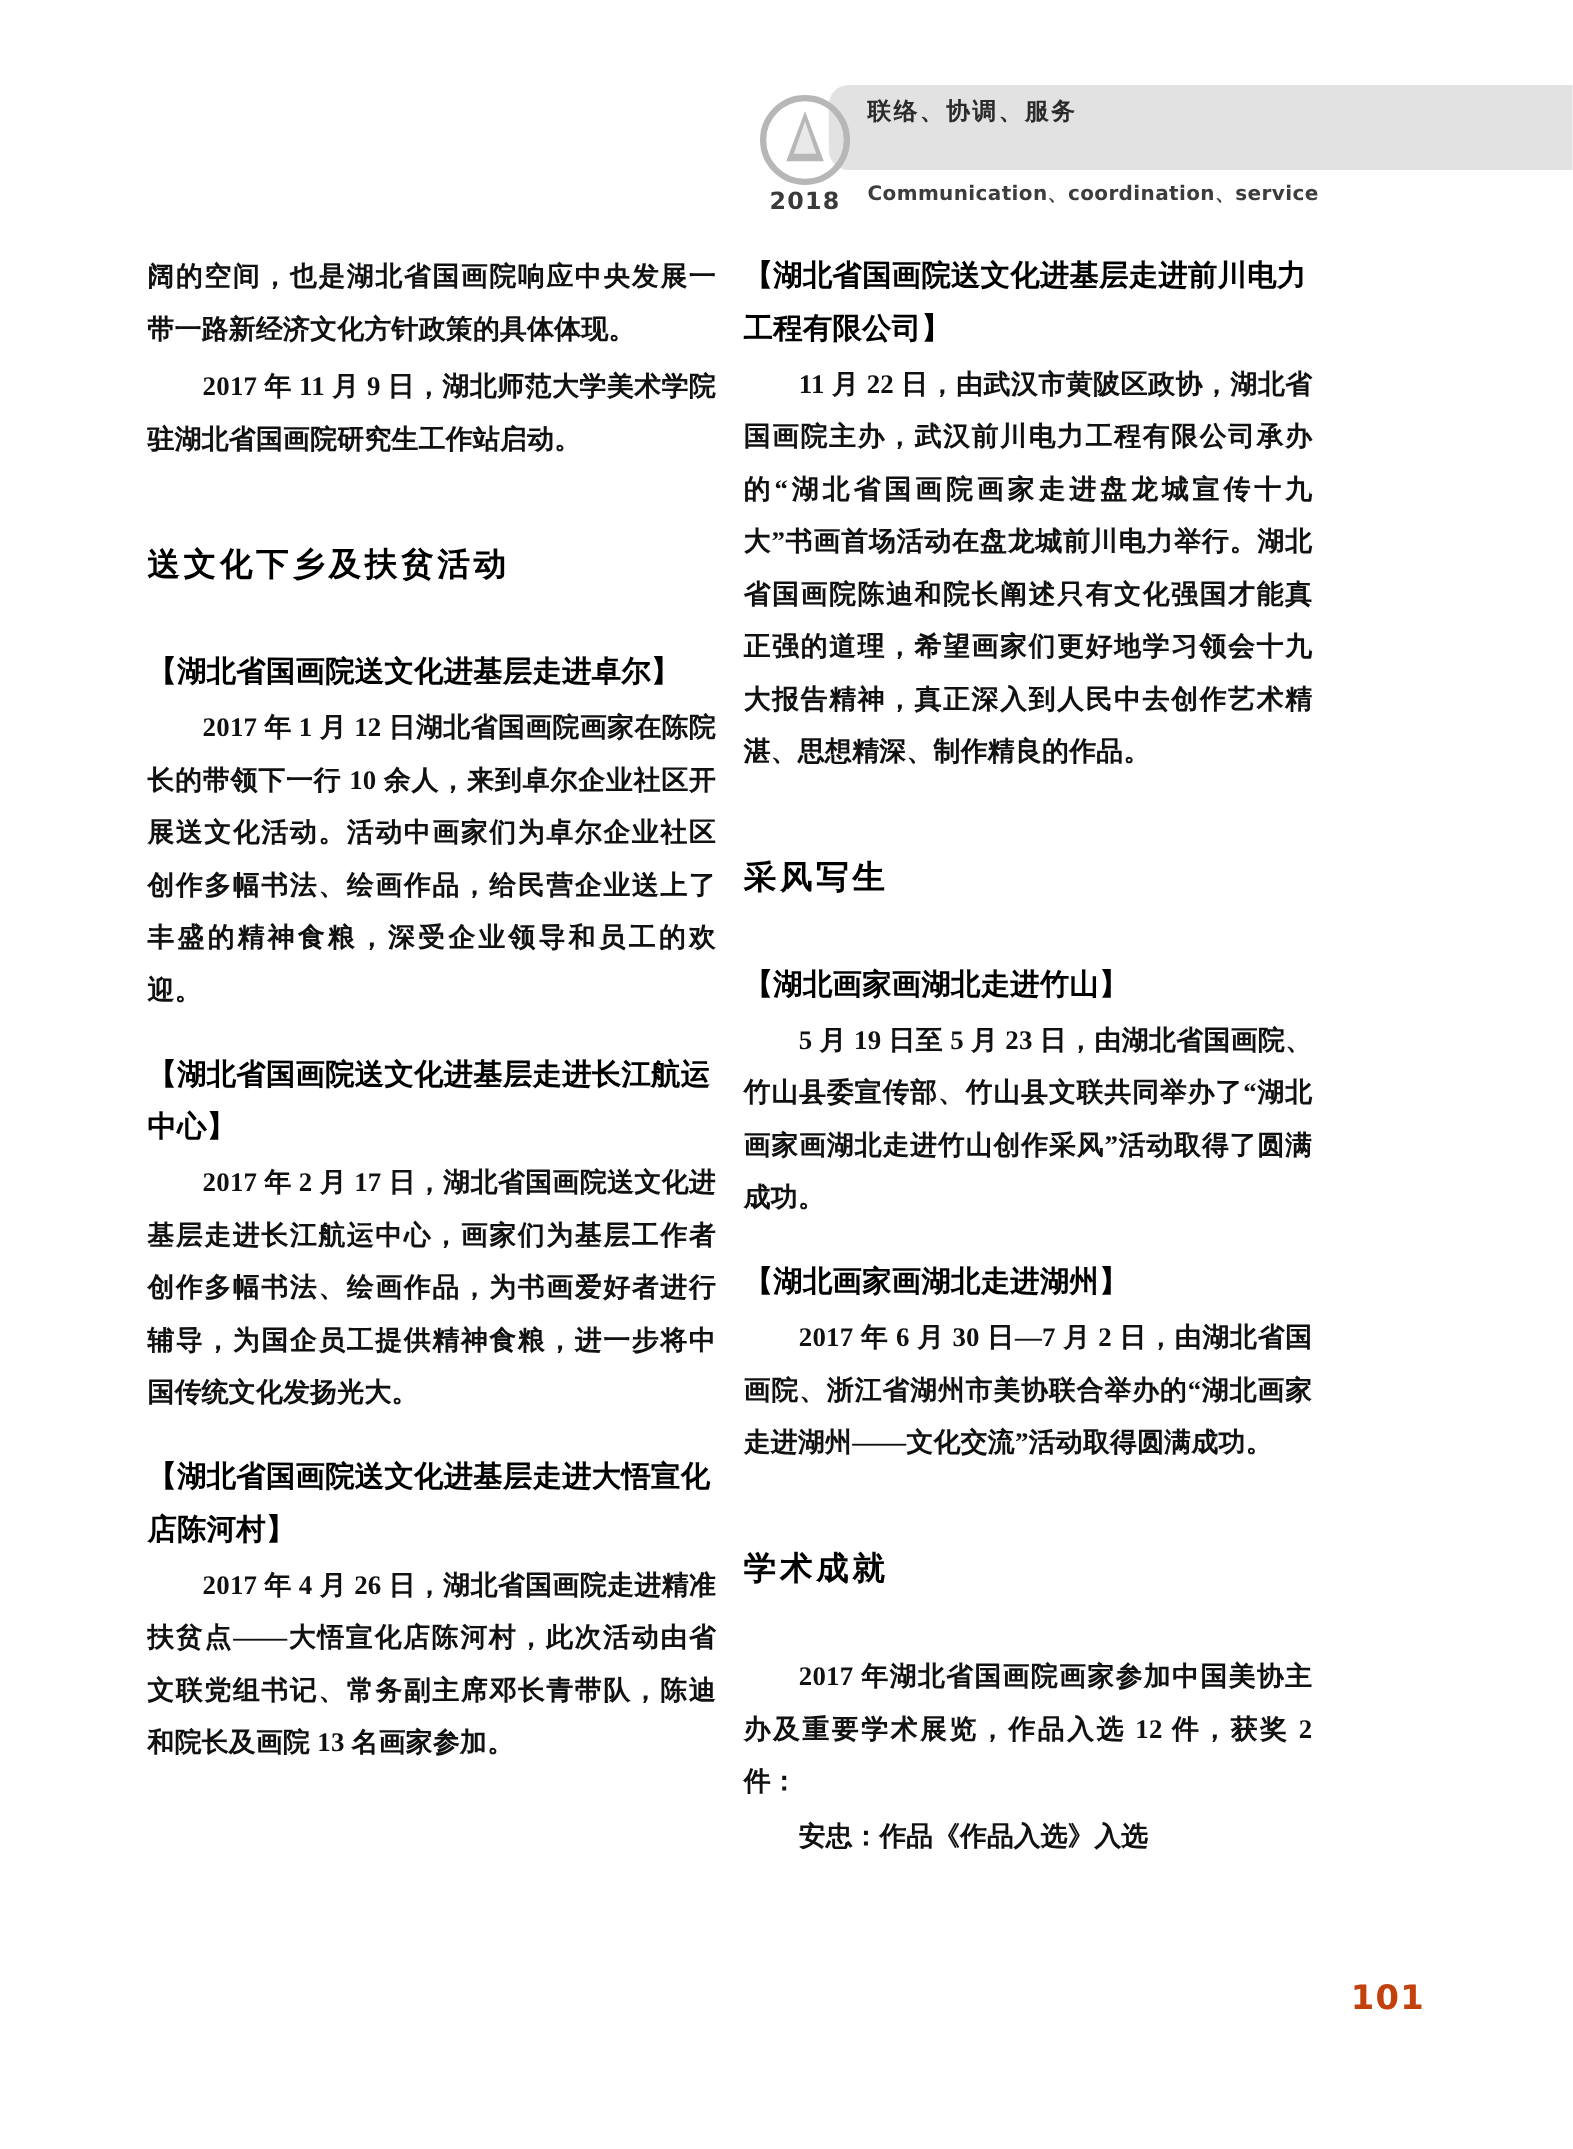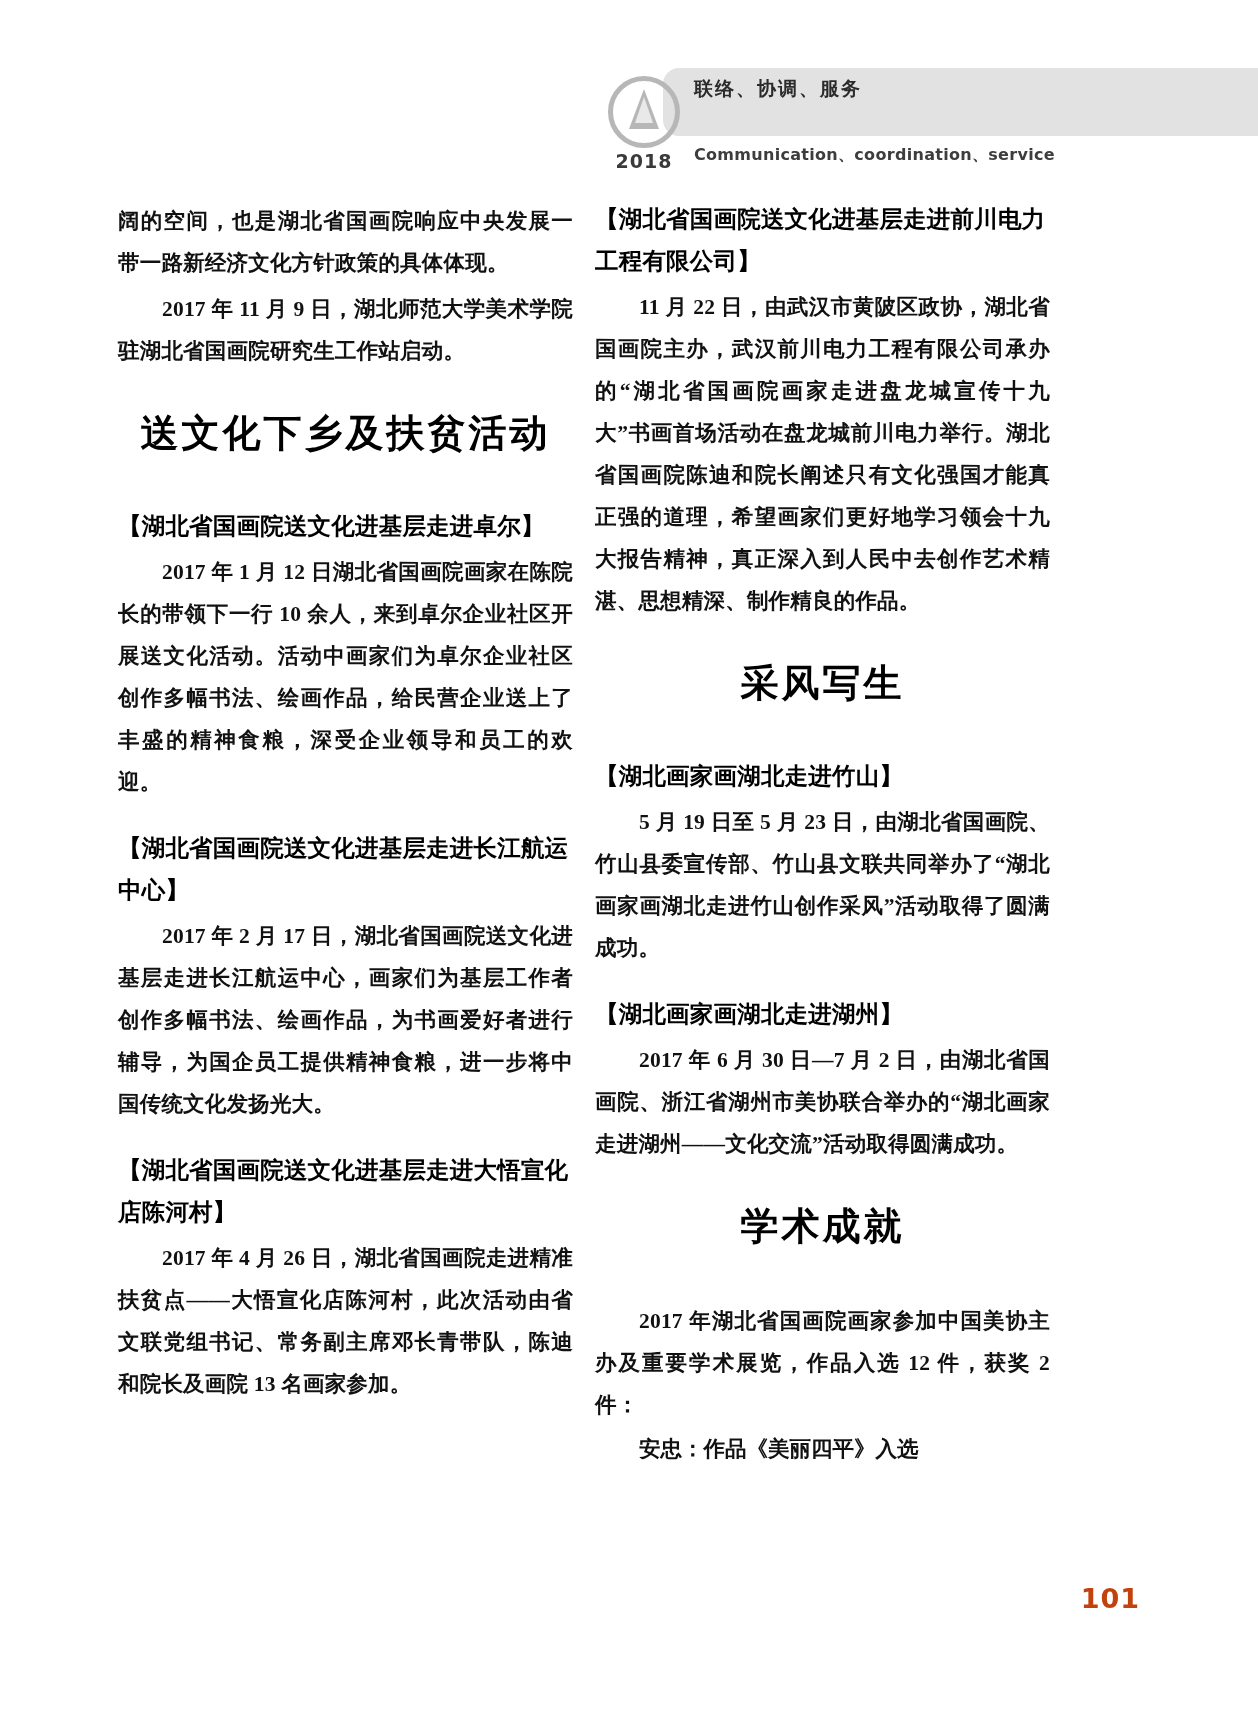--- a/index.html
+++ b/index.html
@@ -72,35 +72,35 @@
     line-height:42px;
     text-align:justify;
     text-justify:inter-ideograph;
     margin:0 0 4px 0;
     font-weight:bold;
     letter-spacing:0.2px;
   }
   .para.indent{text-indent:44px;}
 
   .art-head{
-    font-family:Liberation Mono, monospace;
+    font-family:Liberation Serif, serif;
     font-size:23.5px;
     font-weight:bold;
     line-height:42px;
     margin:26px 0 2px 0;
     letter-spacing:0.2px;
     color:#000;
   }
   .sec-head{
     font-family:"DejaVu Sans","Liberation Sans",sans-serif;
-    font-size:38px;
+    font-size:26px;
     font-weight:bold;
-    text-align:center;
+    text-align:left;
     letter-spacing:3px;
-    margin:36px 0 48px 0;
+    margin:62px 0 48px 0;
     color:#000;
   }
   .award-line{
     font-family:"Liberation Serif","DejaVu Serif",serif;
     font-size:21.5px;
     line-height:38px;
     font-weight:bold;
     text-indent:44px;
     margin:0;
   }
@@ -159,19 +159,19 @@
     <div class="art-head" style="margin-top:0;">【湖北画家画湖北走进竹山】</div>
     <p class="para indent">5 月 19 日至 5 月 23 日，由湖北省国画院、竹山县委宣传部、竹山县文联共同举办了“湖北画家画湖北走进竹山创作采风”活动取得了圆满成功。</p>
 
     <div class="art-head">【湖北画家画湖北走进湖州】</div>
     <p class="para indent">2017 年 6 月 30 日—7 月 2 日，由湖北省国画院、浙江省湖州市美协联合举办的“湖北画家走进湖州——文化交流”活动取得圆满成功。</p>
 
     <div class="sec-head">学术成就</div>
 
     <p class="para indent">2017 年湖北省国画院画家参加中国美协主办及重要学术展览，作品入选 12 件，获奖 2 件：</p>
 
-    <p class="award-line">安忠：作品《美丽四平》入选</p>
+    <p class="award-line">安忠：作品《作品入选》入选</p>
 
   </div>
 
   <div class="folio">101</div>
 
 </div>
 
 </body></html>

